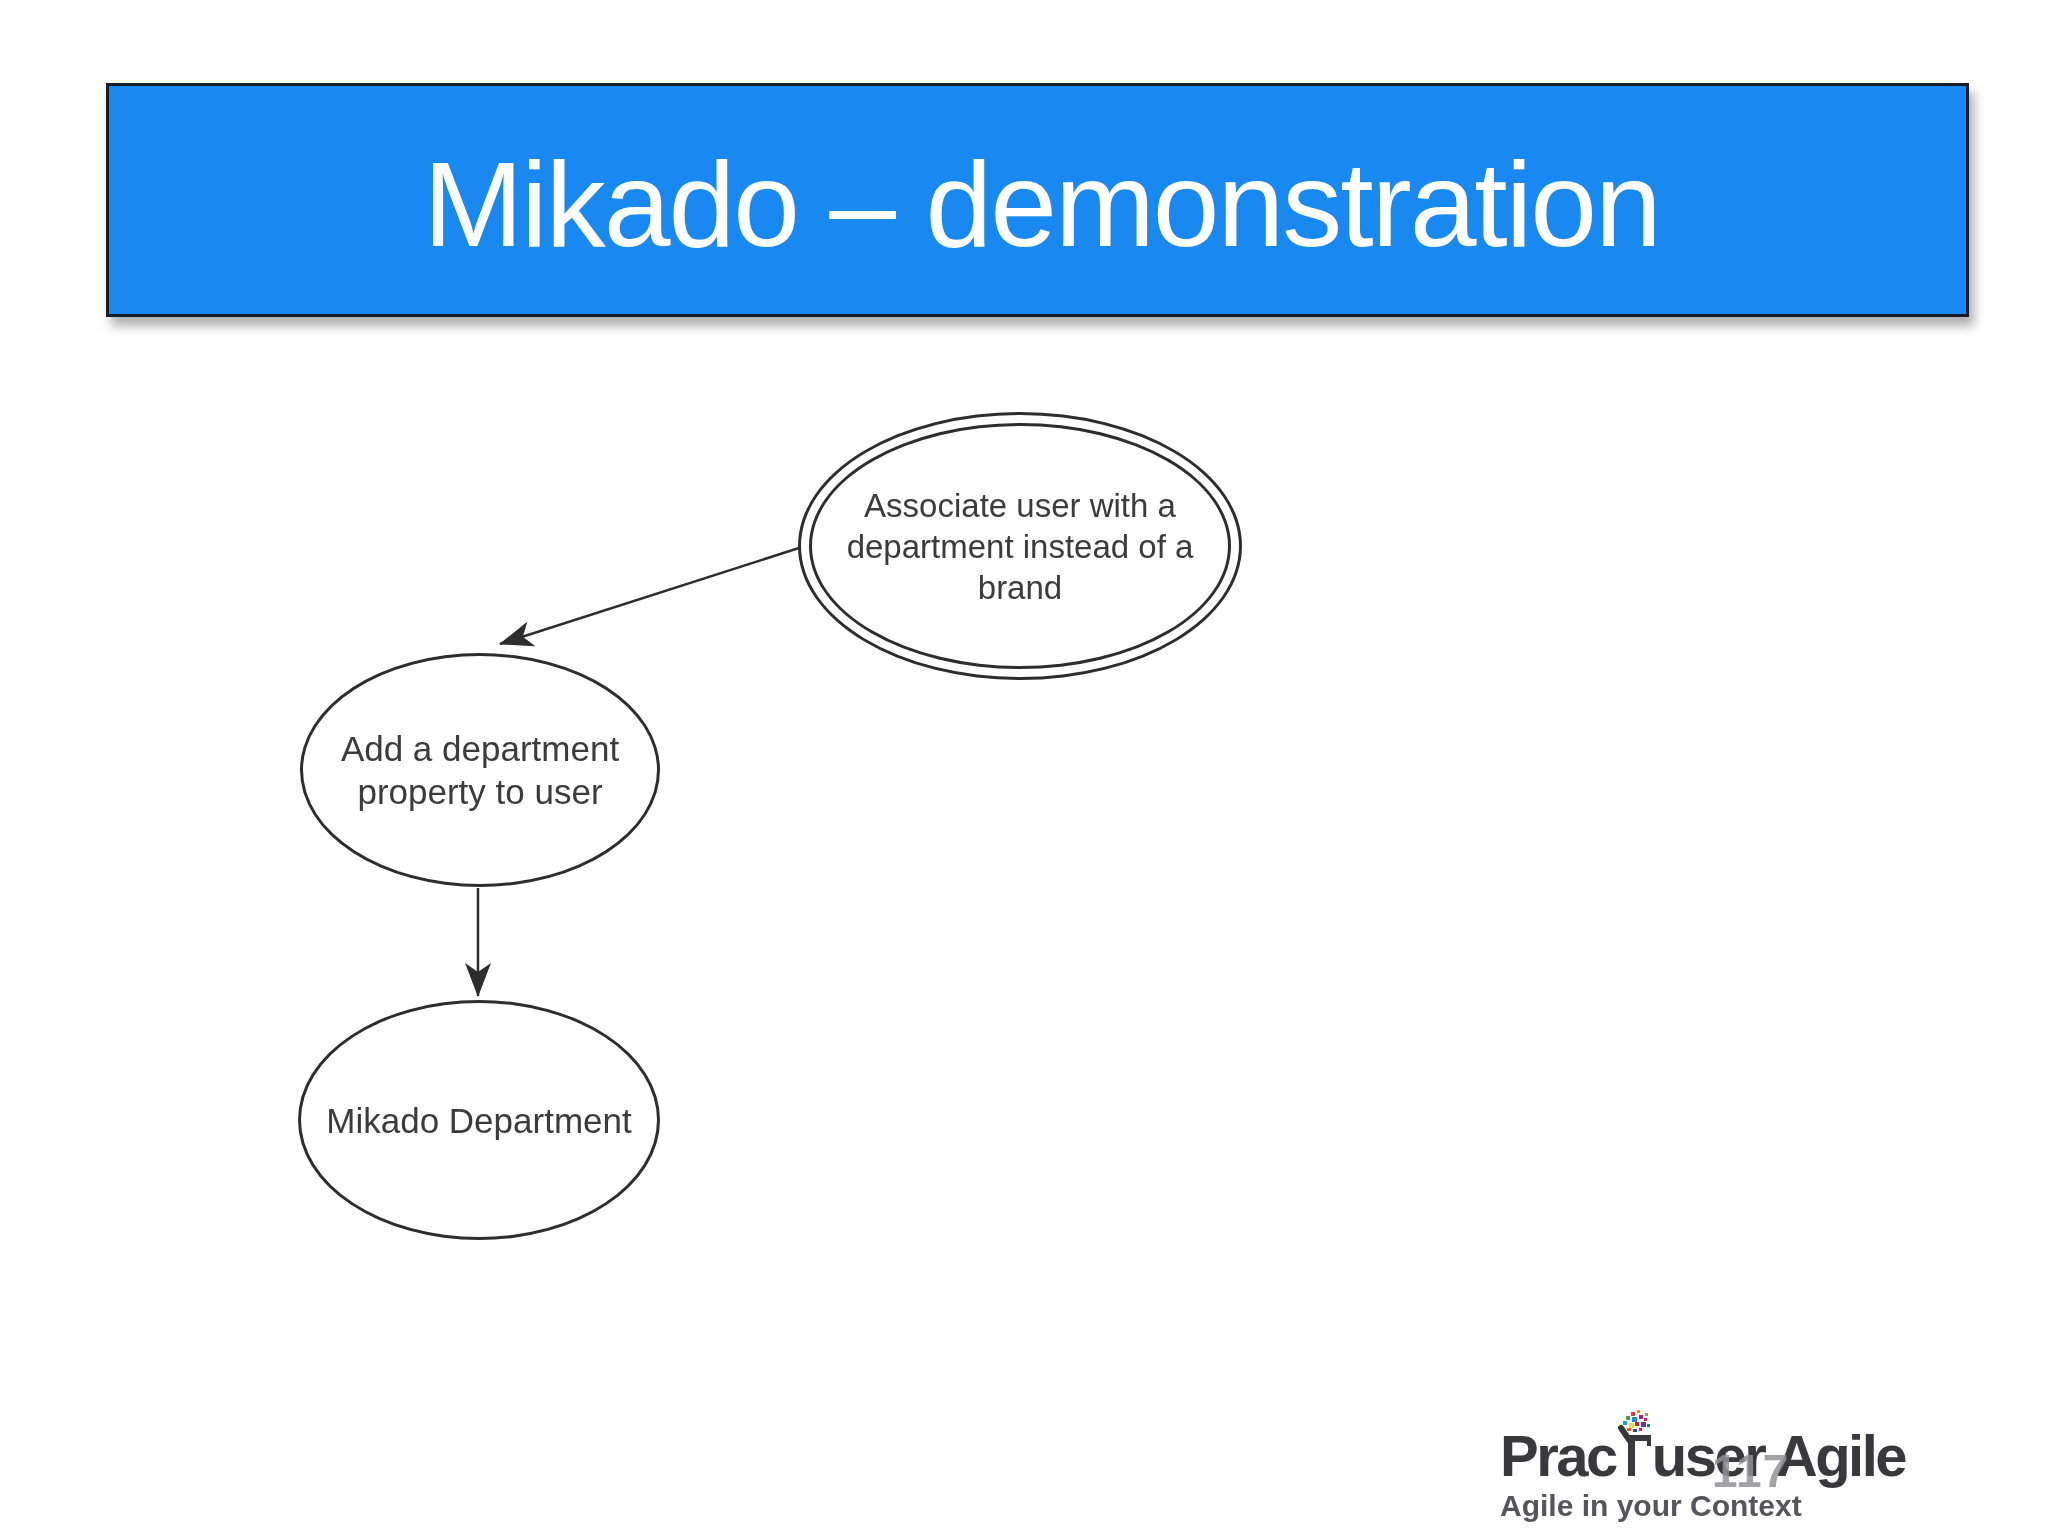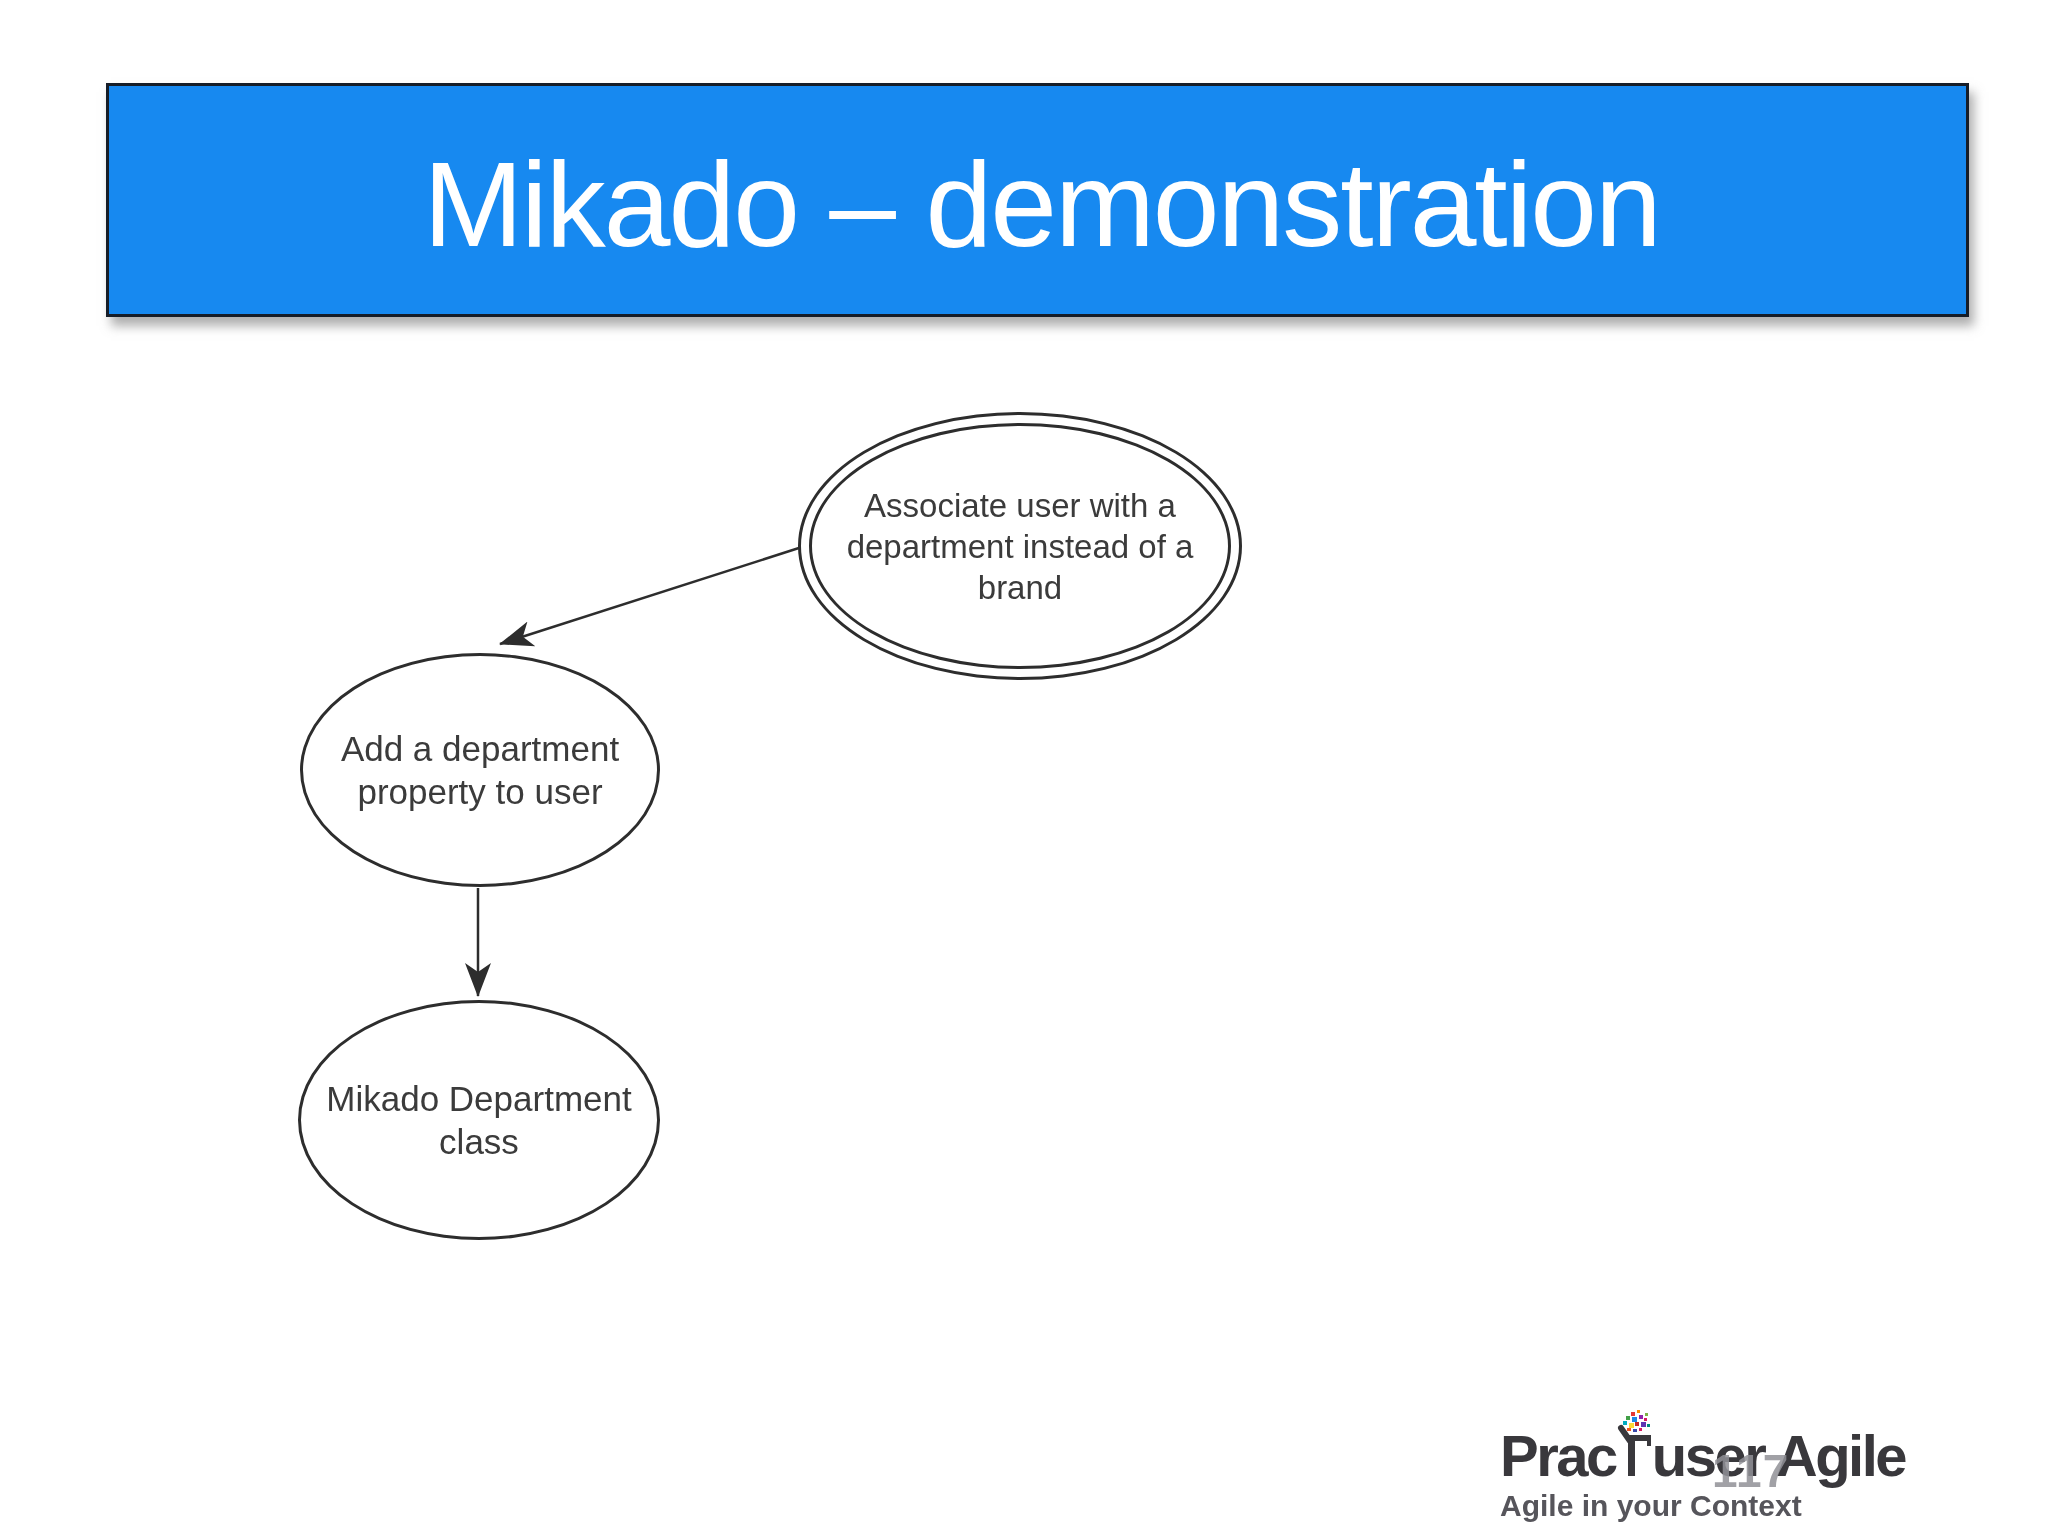--- a/index.html
+++ b/index.html
@@ -83,21 +83,20 @@
     <div class="node-label">
       <span>Associate user with a</span>
       <span>department instead of a</span>
       <span>brand</span>
     </div>
   </div>
 
   <div class="node node-step2">
     <div class="node-label">
       <span>Mikado Department</span>
-      <span>class</span>
     </div>
   </div>
 
   <div class="logo">
     <div class="logo-name">
       <span>Prac</span><svg width="36" height="66" viewBox="0 0 36 66" xmlns="http://www.w3.org/2000/svg">
         <rect x="14" y="2" width="4" height="4" fill="#e53935"></rect>
         <rect x="20" y="0" width="3" height="3" fill="#fb8c00"></rect>
         <rect x="9" y="6" width="4" height="4" fill="#43a047"></rect>
         <rect x="15" y="7" width="5" height="5" fill="#1e88e5"></rect>

